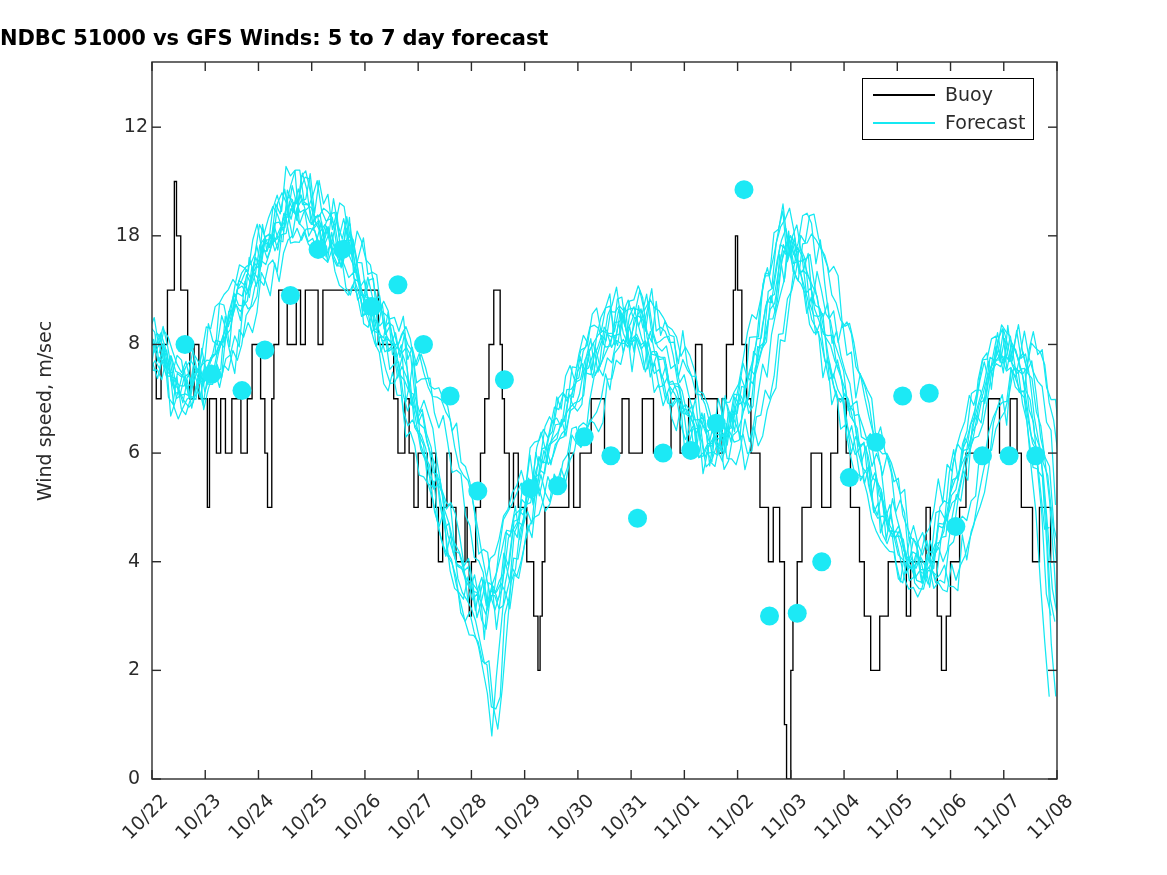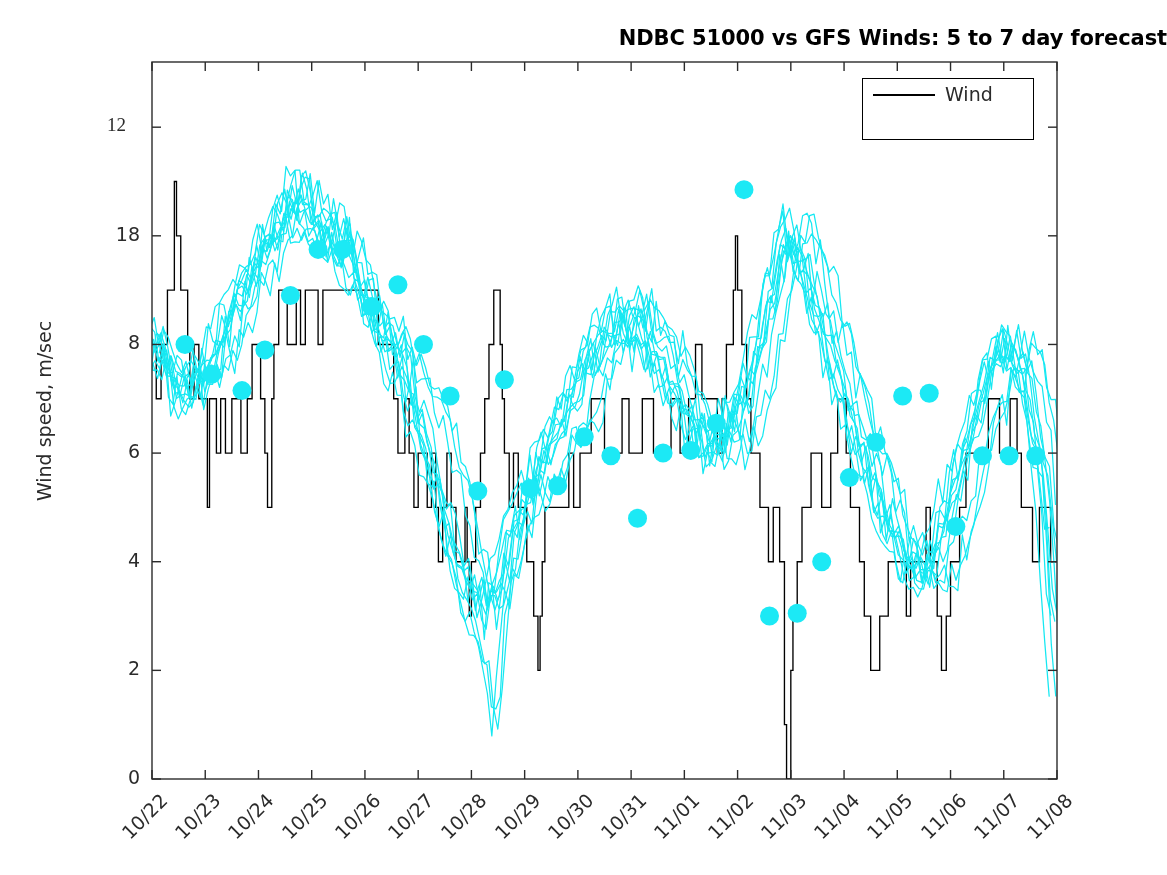--- a/index.html
+++ b/index.html
@@ -19,21 +19,21 @@
     left: 0; top: 0;
     width: 1167px;
     height: 875px;
     background: #ffffff;
   }
   #chart-title {
     position: absolute;
     left: 0;
     top: 26px;
     width: 1167px;
-    text-align: right;
+    text-align: left;
     font-size: 21px;
     font-weight: bold;
     color: #000000;
     letter-spacing: -0.1px;
   }
   #ylabel {
     position: absolute;
     left: -186px;
     top: 400px;
     width: 460px;
@@ -219,21 +219,21 @@
       </g>
   </svg>
 
   <div id="ytick-group">
       <div class="tick-label-y" style="left: 94px; top: 766px;">0</div>
       <div class="tick-label-y" style="left: 94px; top: 657.364px;">2</div>
       <div class="tick-label-y" style="left: 94px; top: 548.727px;">4</div>
       <div class="tick-label-y" style="left: 94px; top: 440.091px;">6</div>
       <div class="tick-label-y" style="left: 94px; top: 331.455px;">8</div>
       <div class="tick-label-y" style="left: 94px; top: 222.818px;">18</div>
-      <div class="tick-label-y" style="left: 80px; top: 114.182px; font-family: Liberation Serif, serif;">12</div>
+      <div class="tick-label-y" style="left: 102px; top: 114.182px;">12</div>
     </div>
   <div id="xtick-group">
       <div class="tick-label-x" style="left: 94px; top: 789px; width: 62px;">10/22</div>
       <div class="tick-label-x" style="left: 147.235px; top: 789px; width: 62px;">10/23</div>
       <div class="tick-label-x" style="left: 200.471px; top: 789px; width: 62px;">10/24</div>
       <div class="tick-label-x" style="left: 253.706px; top: 789px; width: 62px;">10/25</div>
       <div class="tick-label-x" style="left: 306.941px; top: 789px; width: 62px;">10/26</div>
       <div class="tick-label-x" style="left: 360.176px; top: 789px; width: 62px;">10/27</div>
       <div class="tick-label-x" style="left: 413.412px; top: 789px; width: 62px;">10/28</div>
       <div class="tick-label-x" style="left: 466.647px; top: 789px; width: 62px;">10/29</div>
@@ -245,17 +245,21 @@
       <div class="tick-label-x" style="left: 786.059px; top: 789px; width: 62px;">11/04</div>
       <div class="tick-label-x" style="left: 839.294px; top: 789px; width: 62px;">11/05</div>
       <div class="tick-label-x" style="left: 892.529px; top: 789px; width: 62px;">11/06</div>
       <div class="tick-label-x" style="left: 945.765px; top: 789px; width: 62px;">11/07</div>
       <div class="tick-label-x" style="left: 999px; top: 789px; width: 62px;">11/08</div>
     </div>
 
   <div id="legend-box">
     <div class="legend-row" style="top:2px;">
       <div class="legend-swatch" style="border-top-color:#000000;"></div>
-      <div class="legend-text">Wind</div>
+      <div class="legend-text">Buoy</div>
+    </div>
+    <div class="legend-row" style="top:30px;">
+      <div class="legend-swatch" style="border-top-color:#15e8f2;"></div>
+      <div class="legend-text">Forecast</div>
     </div>
   </div>
 
 </div>
 
 </body></html>

